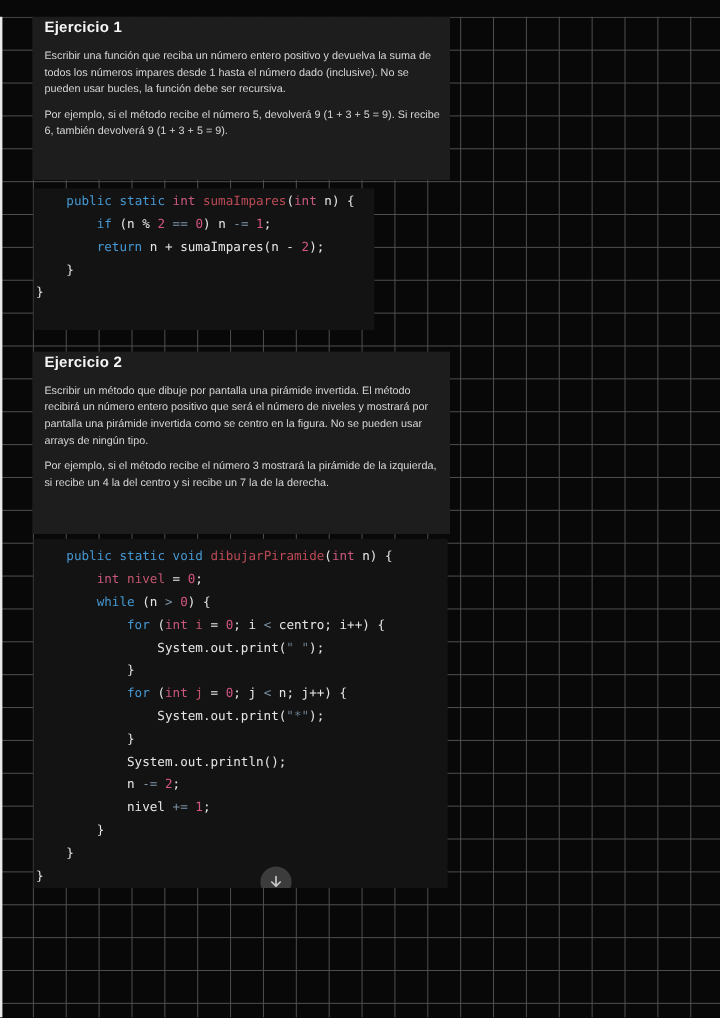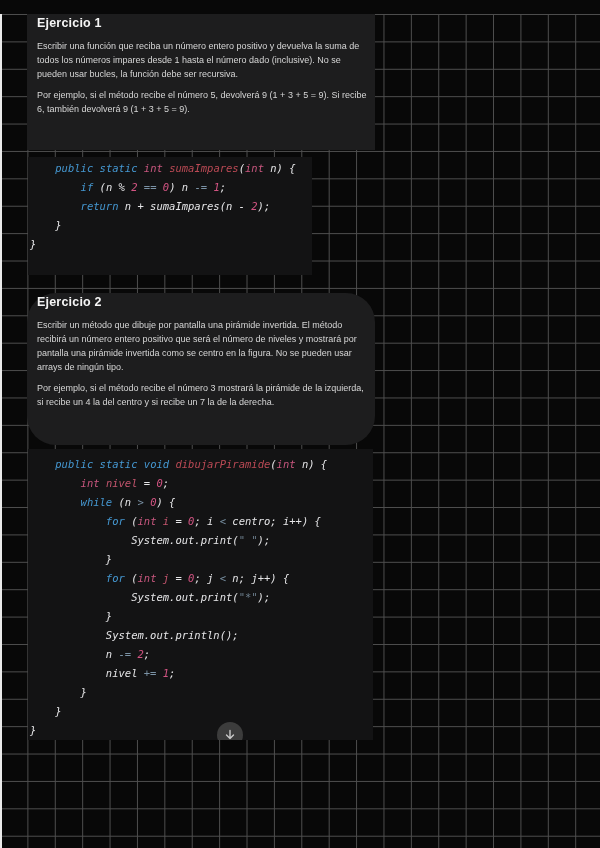--- a/index.html
+++ b/index.html
@@ -29,33 +29,33 @@
     box-sizing:border-box;
   }
   .card .title{
     font-size:12.5px;font-weight:bold;color:#f5f5f5;
     margin:0 0 9px 2px;letter-spacing:0.2px;
   }
   .card .body p{
     font-size:9px;line-height:14px;margin:0 0 7px 2px;color:#d6d6d6;
   }
   #exercise1-card{left:27px;top:14px;width:348px;height:136px;}
-  #exercise2-card{left:27px;top:293px;width:348px;height:152px;border-radius:29px;}
+  #exercise2-card{left:27px;top:293px;width:348px;height:152px;}
   .codeblock{
     position:absolute;
     background:var(--code-bg);
     font-family:"DejaVu Sans Mono",monospace;
     font-size:10.5px;
     color:var(--tk-pl);
     box-sizing:border-box;
     overflow:hidden;
   }
   #code-block-1{left:28px;top:157px;width:284px;height:118px;padding:2px 0 0 2px;}
   #code-block-2{left:28px;top:449px;width:345px;height:291px;padding:6px 0 0 2px;}
-  .code-line{white-space:pre;line-height:19px;height:19px;font-style:italic;}
+  .code-line{white-space:pre;line-height:19px;height:19px;}
   .tk-kw{color:var(--tk-kw);}
   .tk-ty{color:var(--tk-ty);}
   .tk-fn{color:var(--tk-fn);}
   .tk-vr{color:var(--tk-vr);}
   .tk-num{color:var(--tk-num);}
   .tk-op{color:var(--tk-op);}
   .tk-str{color:var(--tk-str);}
   .scroll-btn{
     position:absolute;left:189px;top:273px;width:26px;height:26px;
     border-radius:50%;background:#3c3c3c;border:none;

